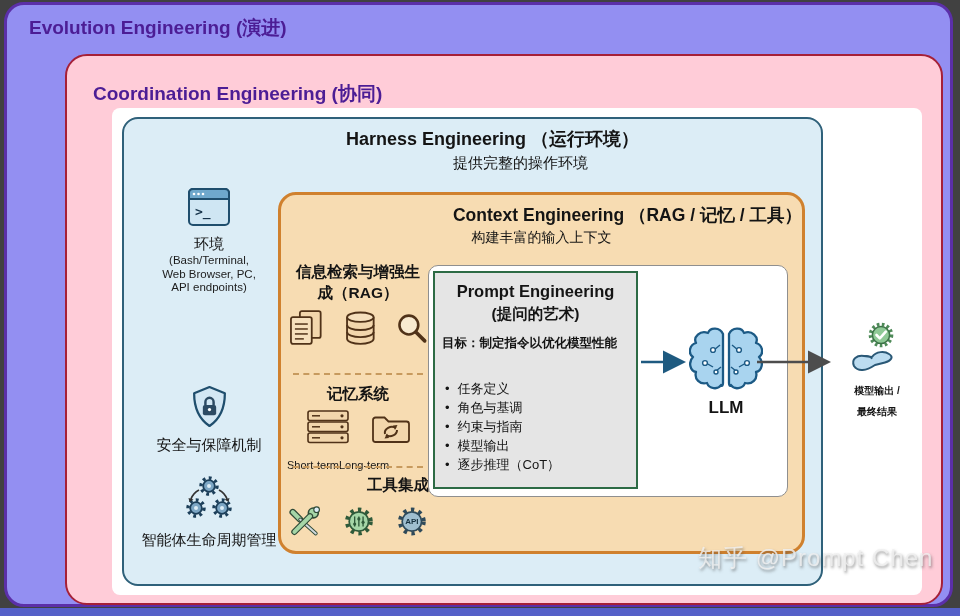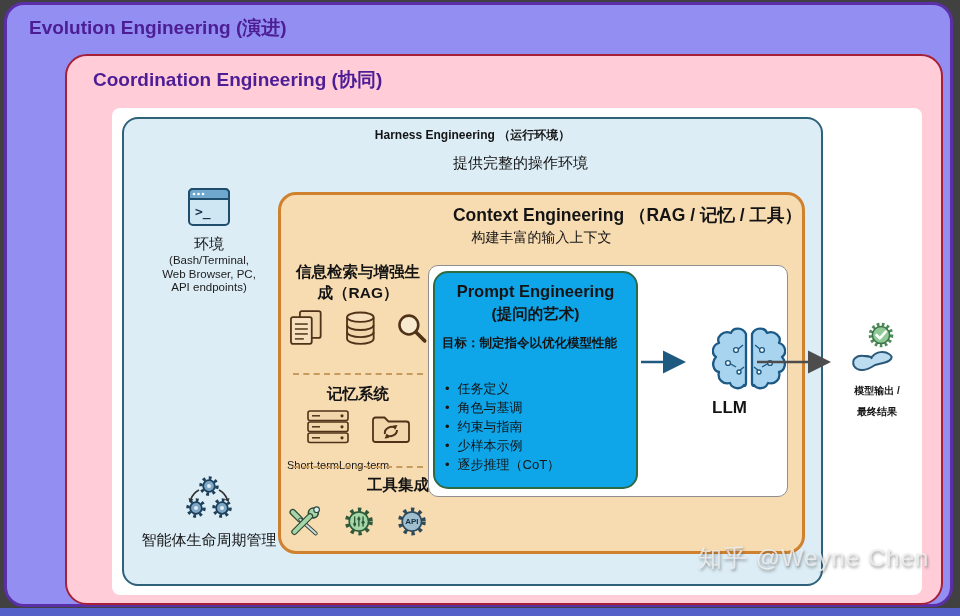--- a/index.html
+++ b/index.html
@@ -19,33 +19,33 @@
     background:#938ff2;border:3px solid #5b2fa8;border-radius:20px;
     box-sizing:border-box;
   }
   .big-title{font-size:19px;font-weight:bold;color:#4c1d95;}
   #evolution-title{left:22px;top:10px;}
   #coordination-box{
     left:64px;top:53px;width:878px;height:551px;
     background:#ffccd8;border:2.5px solid #a62038;border-radius:22px;
     box-sizing:border-box;
   }
-  #coordination-title{left:26px;top:11px;}
+  #coordination-title{left:26px;top:25px;}
 
   #white-outer{
     left:112px;top:108px;width:810px;height:487px;
     background:#ffffff;border-radius:8px;
   }
 
   #harness-box{
     left:122px;top:117px;width:701px;height:469px;
     background:#dcedf6;border:2.5px solid #2f617a;border-radius:16px;
     box-sizing:border-box;
   }
-  #harness-title{left:0;top:8px;width:100%;font-size:12px;font-weight:bold;}
+  #harness-title{left:0;top:8px;width:100%;font-size:18px;font-weight:bold;padding-left:20px;}
   #harness-subtitle{left:0;top:35px;width:100%;font-size:15px;margin-left:48px;}
 
   .h-item{left:6px;width:158px;text-align:center;}
   .h-item .h-label{font-size:15px;margin-top:3px;line-height:20px;}
   .h-sub{font-size:11.5px;line-height:13.5px;color:#1c1c1c;}
 
   #context-box{
     left:278px;top:192px;width:527px;height:362px;
     background:#f7dcb2;border:3px solid #d0812e;border-radius:18px;
     box-sizing:border-box;
@@ -60,31 +60,31 @@
   .mem-labels{display:flex;justify-content:flex-start;font-size:11px;margin-top:15px;}
 
   #inner-white-box{
     left:428px;top:265px;width:360px;height:232px;
     background:#ffffff;border:1.5px solid #8f8f8f;border-radius:10px;
     box-sizing:border-box;
   }
 
   #prompt-box{
     left:433px;top:271px;width:205px;height:218px;
-    background:#0ea5e9;border:2.5px solid #2d6b45;border-radius:15px;
+    background:#e5e5e5;border:2.5px solid #2d6b45;border-radius:0;
     box-sizing:border-box;
   }
   #prompt-title1{left:0;top:9px;width:100%;font-size:16.5px;font-weight:bold;}
   #prompt-title2{left:0;top:31px;width:100%;font-size:15.5px;font-weight:bold;}
   #prompt-goal{left:7px;top:62px;width:192px;font-size:12.5px;font-weight:bold;}
   #prompt-bullets{left:10px;top:106px;margin:0;padding:0;list-style:none;}
   #prompt-bullets li{font-size:13px;line-height:19px;}
   #prompt-bullets li::before{content:"•";margin-right:8px;}
 
-  #llm-block{left:712px;top:324px;width:80px;}
+  #llm-block{left:686px;top:324px;width:80px;text-align:center;}
   #llm-label{font-size:17px;font-weight:bold;margin-top:2px;}
 
   #output-block{left:828px;top:322px;width:98px;text-align:center;}
   .out-label{font-size:10px;font-weight:bold;line-height:21px;}
 
   #watermark{
     left:698px;top:542px;font-size:24px;letter-spacing:1px;
     color:rgba(240,240,240,0.82);
     text-shadow:1px 2px 3px rgba(70,70,70,0.55);
     z-index:60;
@@ -119,20 +119,29 @@
         <circle cx="16" cy="7" r="1.3" fill="#fff"></circle>
       <text x="8" y="29" font-family="DejaVu Sans Mono, monospace" font-size="13" font-weight="bold" fill="#15334a">&gt;_</text>
     </svg>
     <div class="h-label">环境</div>
     <div class="h-sub">(Bash/Terminal,</div>
     <div class="h-sub">Web Browser, PC,</div>
     <div class="h-sub">API endpoints)</div>
   </div>
 
 
+  <div class="abs h-item" style="top:266px;">
+    <svg width="37" height="43" viewBox="0 0 36 42">
+      <path d="M18 2 L33 8 C33 24 27 34 18 40 C9 34 3 24 3 8 Z" fill="#d3e7f4" stroke="#1f4e6d" stroke-width="2.2" stroke-linejoin="round"></path>
+      <path d="M14 20 v-3.5 a4 4 0 0 1 8 0 v3.5" fill="none" stroke="#2c4a63" stroke-width="2.4"></path>
+      <rect x="11.5" y="19.5" width="13" height="10" rx="2" fill="#2c4a63"></rect>
+      <circle cx="18" cy="24" r="1.6" fill="#fff"></circle>
+    </svg>
+    <div class="h-label">安全与保障机制</div>
+  </div>
 
   <div class="abs h-item" style="top:356px;">
     <svg width="48" height="48" viewBox="0 0 48 48">
       <g>
         <circle cx="24" cy="11" r="8" fill="none" stroke="#1c3f5a" stroke-width="3.4" stroke-dasharray="2.8 3.4"></circle>
         <circle cx="24" cy="11" r="5.8" fill="#7ca6c4" stroke="#1c3f5a" stroke-width="1.8"></circle>
         <circle cx="24" cy="11" r="2" fill="#dcedf6"></circle>
       </g>
       <g>
         <circle cx="11" cy="33" r="8" fill="none" stroke="#1c3f5a" stroke-width="3.4" stroke-dasharray="2.8 3.4"></circle>
@@ -250,21 +259,21 @@
 <div class="abs" id="inner-white-box"></div>
 
 <div class="abs" id="prompt-box">
   <div class="abs ctr" id="prompt-title1">Prompt Engineering</div>
   <div class="abs ctr" id="prompt-title2">(提问的艺术)</div>
   <div class="abs" id="prompt-goal">目标：制定指令以优化模型性能</div>
   <ul class="abs" id="prompt-bullets">
     <li>任务定义</li>
     <li>角色与基调</li>
     <li>约束与指南</li>
-    <li>少样本示例</li>
+    <li>模型输出</li>
     <li>逐步推理（CoT）</li>
   </ul>
 </div>
 
 <div class="abs" id="llm-block">
   <svg width="74" height="68" viewBox="-37 -34 74 68">
     <g fill="#a9d4ef" stroke="#1c5a85" stroke-width="2.3" stroke-linejoin="round">
       <path d="M -3 -24
                C -6 -31 -16 -31 -18 -25
                C -26 -28 -33 -21 -30 -15
@@ -318,13 +327,13 @@
       <path d="M0 0 L9 4.5 L0 9 Z" fill="#1e5a80"></path>
     </marker>
     <marker id="ah-gray" markerWidth="9" markerHeight="9" refX="7" refY="4.5" orient="auto">
       <path d="M0 0 L9 4.5 L0 9 Z" fill="#4d4d4d"></path>
     </marker>
   </defs>
   <line x1="641" y1="362" x2="681" y2="362" stroke="#1e5a80" stroke-width="2.6" marker-end="url(#ah-blue)"></line>
   <line x1="757" y1="362" x2="826" y2="362" stroke="#4d4d4d" stroke-width="2.6" marker-end="url(#ah-gray)"></line>
 </svg>
 
-<div class="abs" id="watermark">知乎 @Weyne Chen</div>
+<div class="abs" id="watermark">知乎 @Prompt Chen</div>
 
 </body></html>

